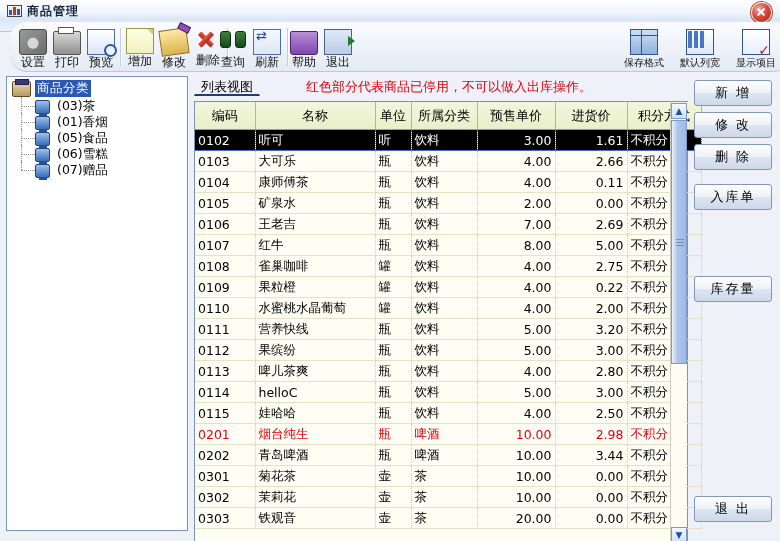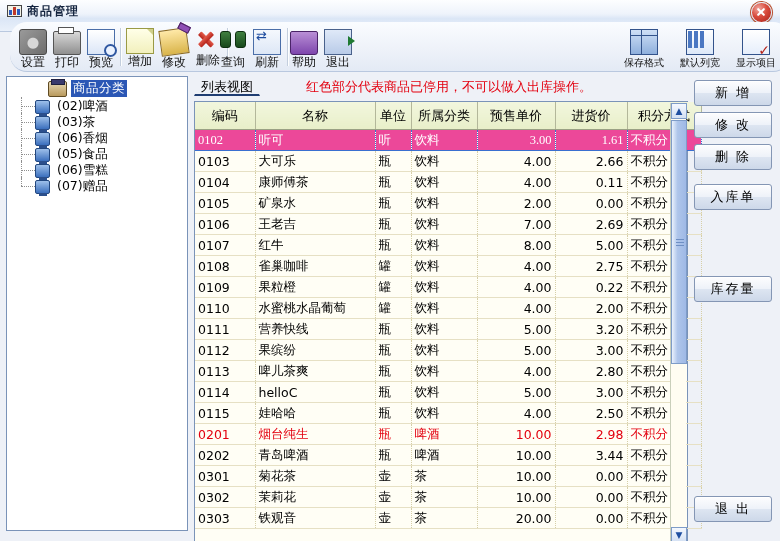--- a/index.html
+++ b/index.html
@@ -123,21 +123,21 @@
   .ic-cols i:nth-child(1){left:1px;} .ic-cols i:nth-child(2){left:7px;} .ic-cols i:nth-child(3){left:13px;}
   .ic-check{width:22px;height:18px;margin:3px auto 0;background:linear-gradient(#ffffff,#e6eefb);
      border:1px solid #33538b;position:relative;}
   .ic-check:after{content:"✓";position:absolute;right:-1px;bottom:-4px;color:#b5231a;font-size:14px;font-weight:bold;}
 
   
   .treepane{
     position:absolute;left:6px;top:76px;width:182px;height:455px;
     background:#fff;border:1px solid #7a93b8;box-sizing:border-box;overflow:hidden;
   }
-  .tree-root{display:flex;align-items:center;gap:4px;padding:3px 0 1px 5px;margin-left:36px;}
+  .tree-root{display:flex;align-items:center;gap:4px;padding:3px 0 1px 5px;}
   .tree-root .ric{width:17px;height:14px;position:relative;flex:none;
      background:linear-gradient(#e7d9b6,#b99a5d);border:1px solid #5f4a22;border-radius:2px;}
   .tree-root .ric:after{content:"";position:absolute;left:2px;top:-3px;width:12px;height:4px;
      background:#3a3a6e;border:1px solid #20203f;}
   .tree-root .rlabel{background:#2b57b5;color:#fff;padding:0 2px;font-size:12.5px;letter-spacing:.5px;}
   .tree-item{position:relative;display:flex;align-items:center;height:16px;padding-left:34px;}
   .tree-item .dots{position:absolute;left:14px;top:8px;width:14px;border-top:1px dotted #8f8f8f;}
   .tree-item .vline{position:absolute;left:14px;top:-1px;height:18px;border-left:1px dotted #8f8f8f;}
   .tree-item .nic{position:absolute;left:28px;top:2px;width:13px;height:12px;
      background:linear-gradient(#9ec0ea,#3b6fbd);border:1px solid #22477f;border-radius:2px;}
@@ -165,21 +165,21 @@
   table.grid th{
     height:25px;background:linear-gradient(#f2f6dd,#e8efc9);
     border-right:1px solid #b3b79a;border-bottom:1px solid #9aa184;
     font-weight:normal;font-size:13px;color:#000;text-align:center;
   }
   table.grid td{
     height:21px;font-size:12.5px;color:#000;padding:0 3px;
     border-right:1px dotted #d6cfa8;border-bottom:1px solid #e6e0c4;
     white-space:nowrap;overflow:hidden;box-sizing:border-box;
   }
-  table.grid tr.sel td{background:#ec4899;color:#fff;border-right-color:#3a6fd0;border-bottom-color:#3a6fd0;font-family:Liberation Serif, serif;}
+  table.grid tr.sel td{background:#000000;color:#fff;border-right-color:#3a6fd0;border-bottom-color:#3a6fd0;}
   table.grid tr.stopped td{color:#e3000f;}
   .c-num{text-align:right;}
   .c-left{text-align:left;}
   .scrollY{
     position:absolute;right:1px;top:1px;width:16px;bottom:17px;
     background:#fffdf2;border-left:1px solid #c9cfbb;box-sizing:border-box;
   }
   .sbtn{
     width:16px;height:16px;background:linear-gradient(#f4f8ff,#d3e0f3);
     border:1px solid #7e9cc8;box-sizing:border-box;display:flex;align-items:center;
@@ -305,33 +305,27 @@
   <div class="treepane">
     <div class="tree-root">
       <span class="ric"></span>
       <span class="rlabel">商品分类</span>
     </div>
     <div id="treelist">
         <div class="tree-item">
           <span class="vline"></span>
           <span class="dots"></span>
           <span class="nic"></span>
-          <span class="lbl">(02)啤酒</span>
+          <span class="lbl">(03)茶</span>
         </div>
         <div class="tree-item">
           <span class="vline"></span>
           <span class="dots"></span>
           <span class="nic"></span>
-          <span class="lbl">(03)茶</span>
-        </div>
-        <div class="tree-item">
-          <span class="vline"></span>
-          <span class="dots"></span>
-          <span class="nic"></span>
-          <span class="lbl">(06)香烟</span>
+          <span class="lbl">(01)香烟</span>
         </div>
         <div class="tree-item">
           <span class="vline"></span>
           <span class="dots"></span>
           <span class="nic"></span>
           <span class="lbl">(05)食品</span>
         </div>
         <div class="tree-item">
           <span class="vline"></span>
           <span class="dots"></span>

